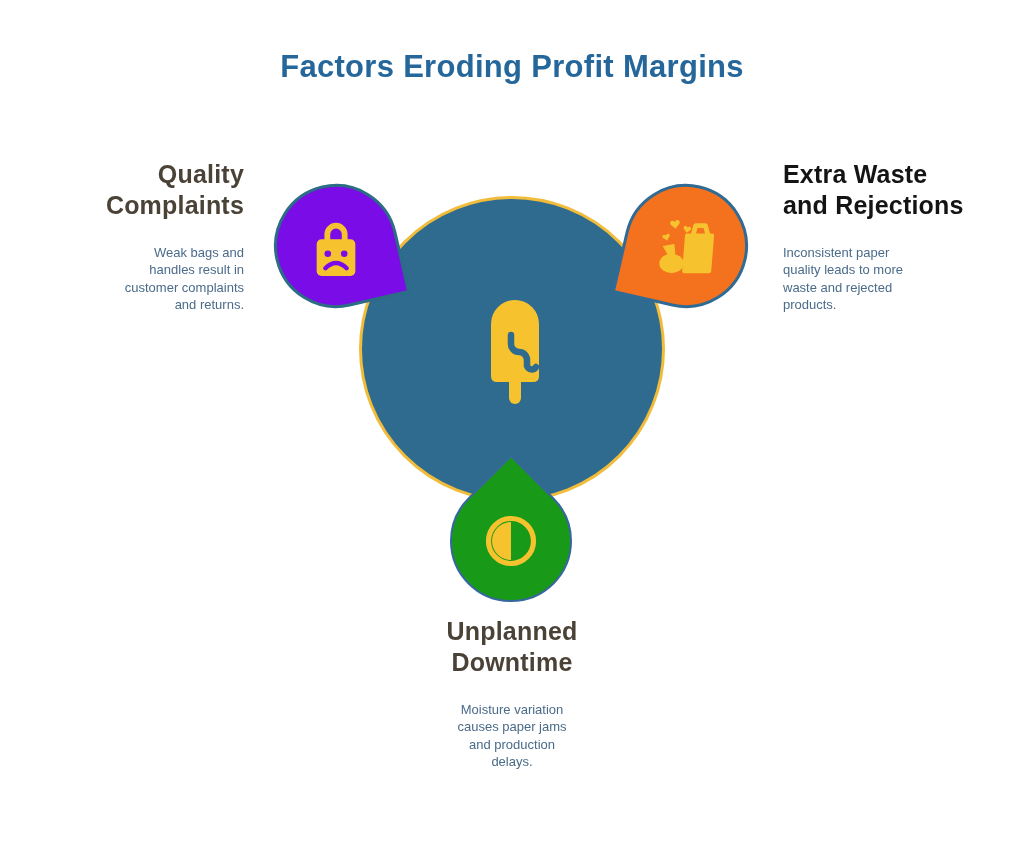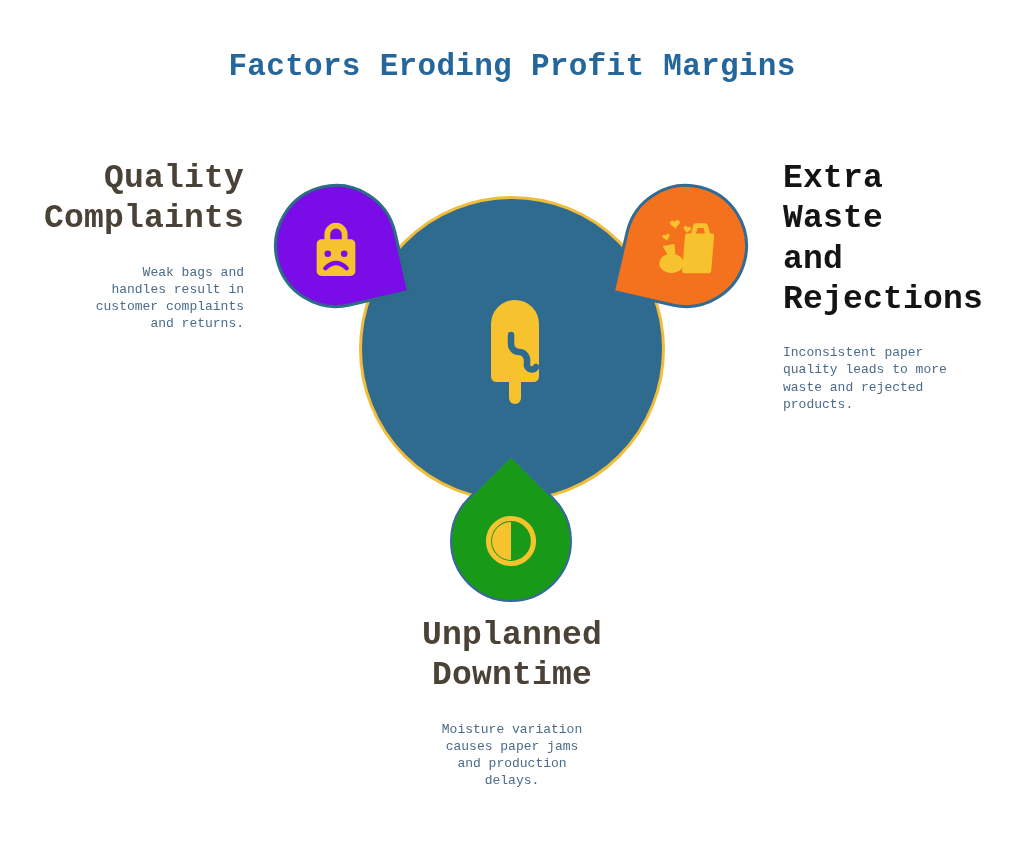--- a/index.html
+++ b/index.html
@@ -1,21 +1,21 @@
 <!DOCTYPE html>
 <html><head>
 <meta charset="utf-8">
 <style>
   html,body{margin:0;padding:0;background:#fff;}
   .canvas{position:relative;width:1024px;height:847px;background:#ffffff;overflow:hidden;
-          font-family:Liberation Mono, monospace;}
+          font-family:Liberation Sans, sans-serif;}
   .title{position:absolute;top:49px;left:0;width:100%;text-align:center;
          font-size:31px;font-weight:800;letter-spacing:.3px;}
   .text-block{position:absolute;}
-  .text-block h2{margin:0 0 24px 0;font-size:33px;font-weight:700;line-height:1.22;
+  .text-block h2{margin:0 0 24px 0;font-size:25px;font-weight:700;line-height:1.22;
                  white-space:pre-line;letter-spacing:.2px;}
   .text-block p{margin:0;font-size:13px;line-height:1.33;white-space:pre-line;}
   .text-left{left:34px;top:159px;width:210px;text-align:right;}
   .text-right{left:783px;top:159px;width:220px;text-align:left;}
   .text-bottom{left:382px;top:616px;width:260px;text-align:center;}
   .center-circle{position:absolute;left:359px;top:196px;width:306px;height:306px;
                  border-radius:50%;border:3px solid;box-sizing:border-box;z-index:1;}
   .satellite{position:absolute;width:124px;height:124px;border:3px solid;
              box-sizing:border-box;z-index:2;}
   .sat-purple{left:274px;top:184px;border-radius:50% 50% 0 50%;transform:rotate(-13deg);}

